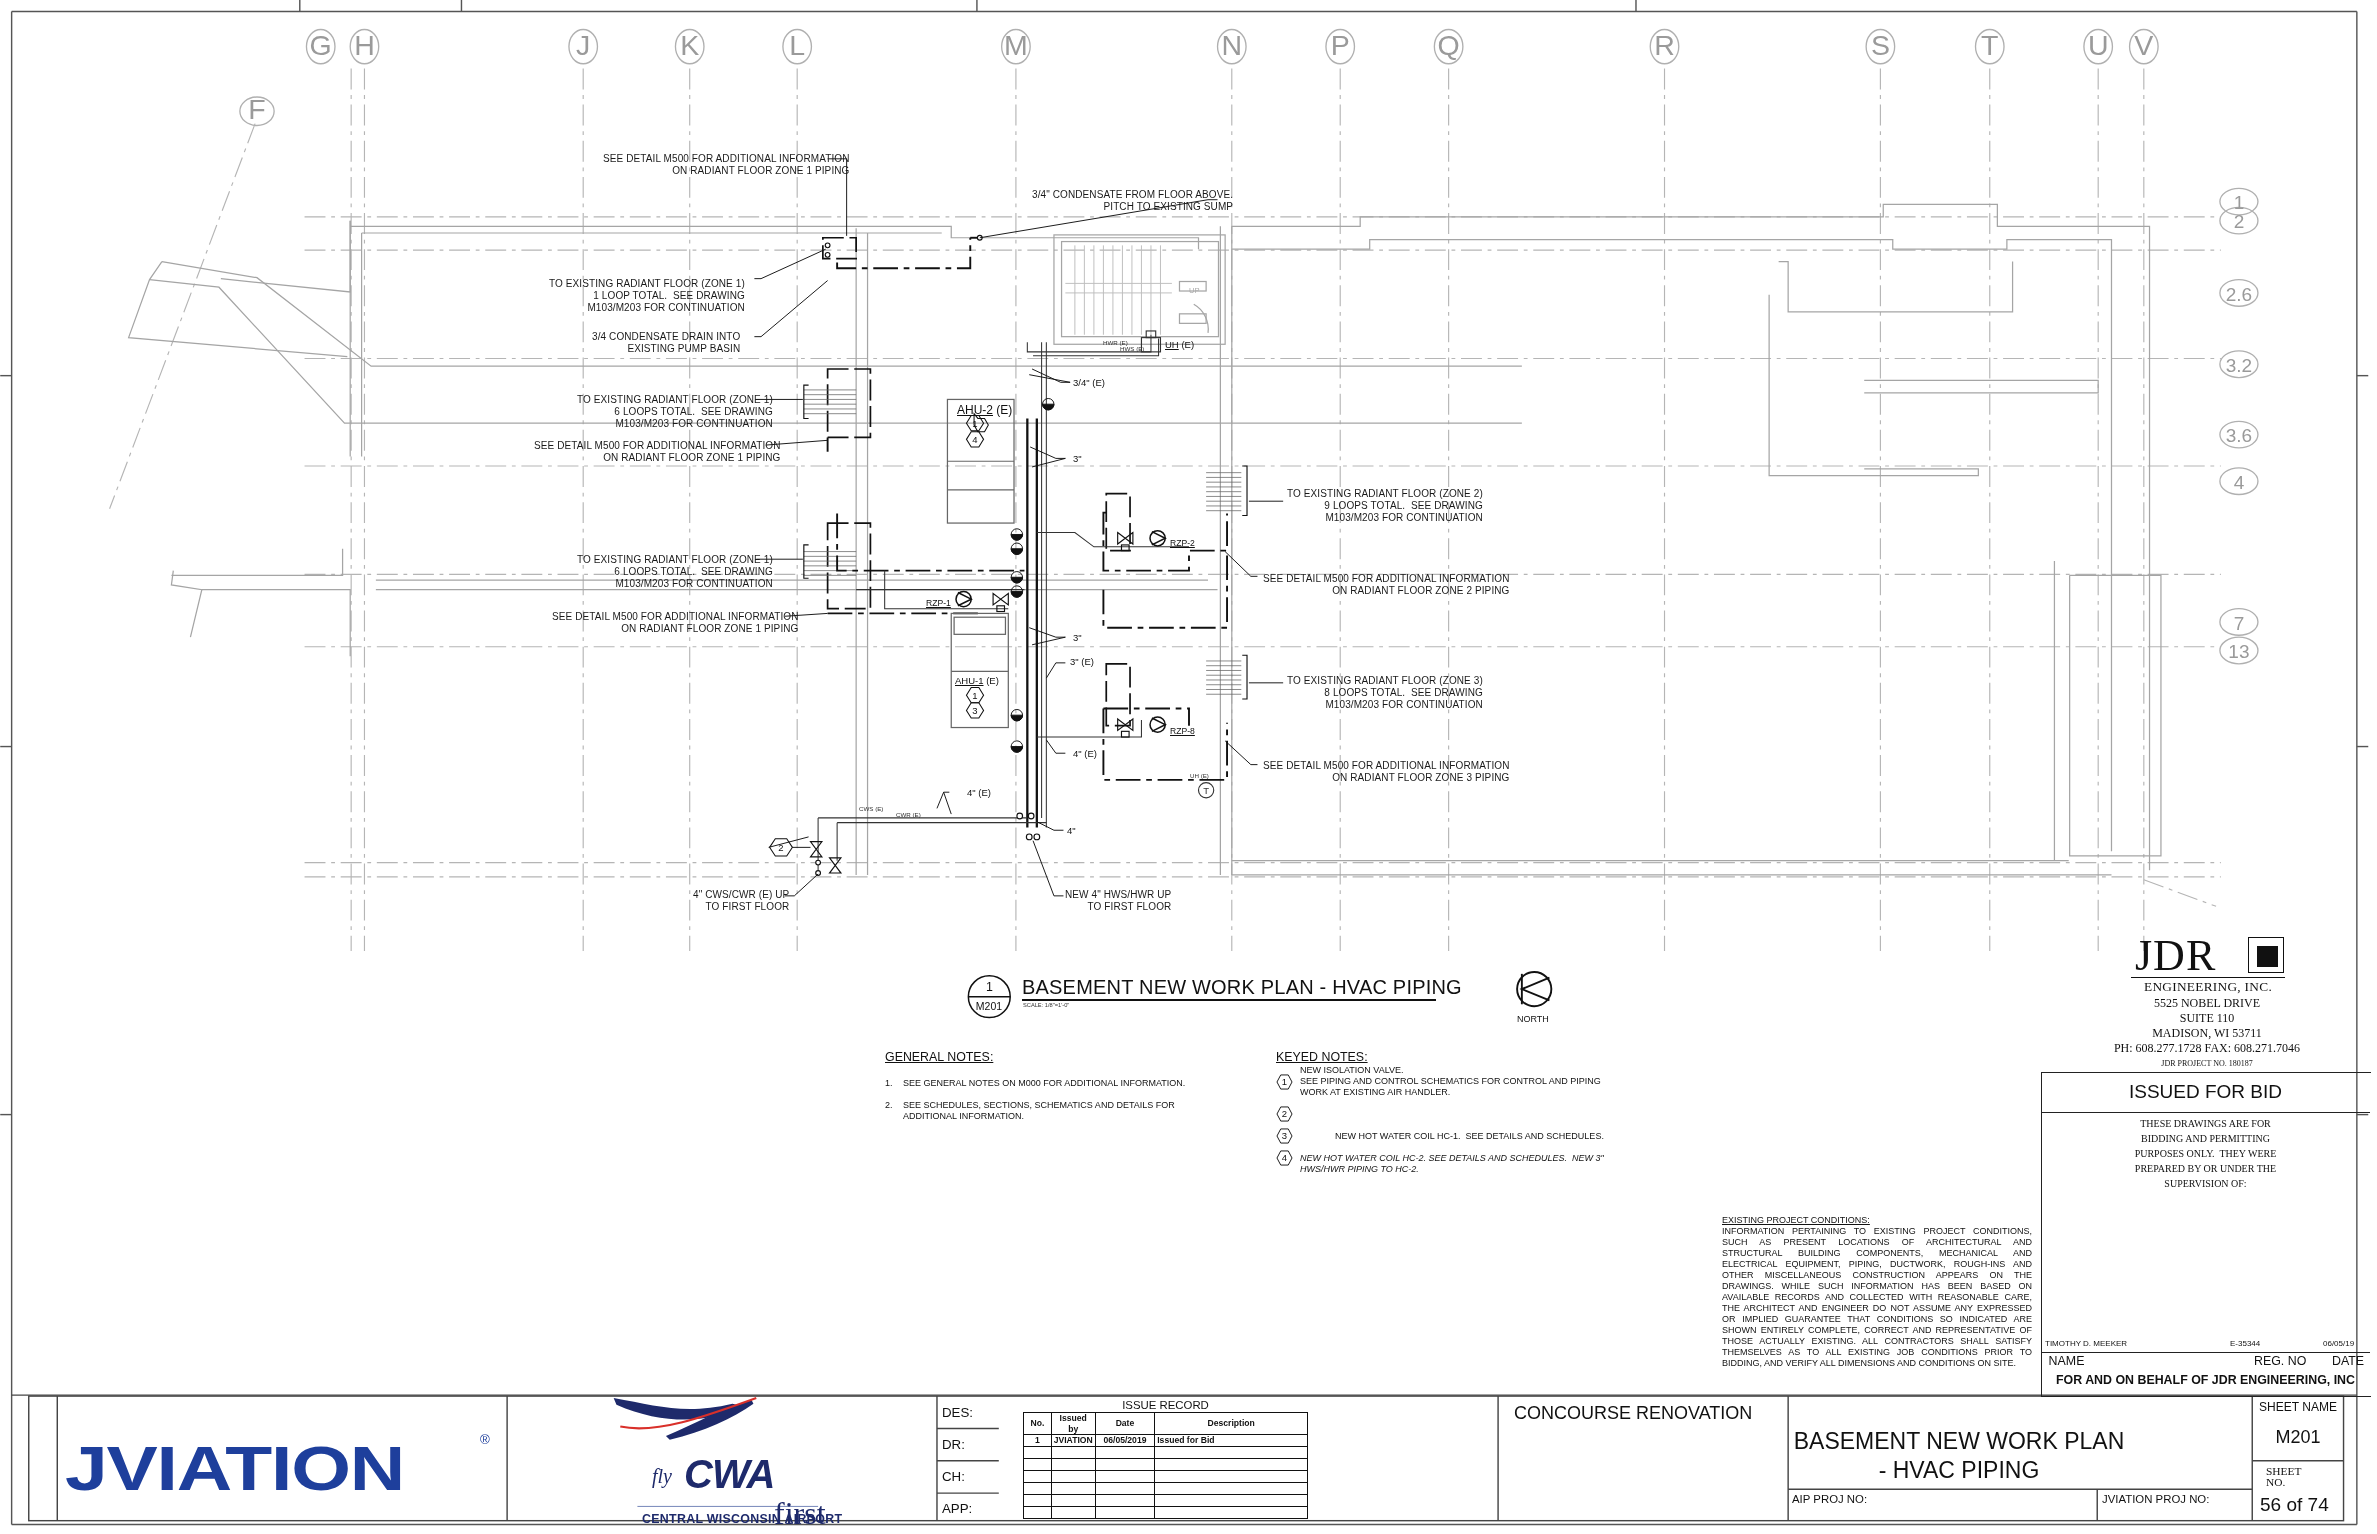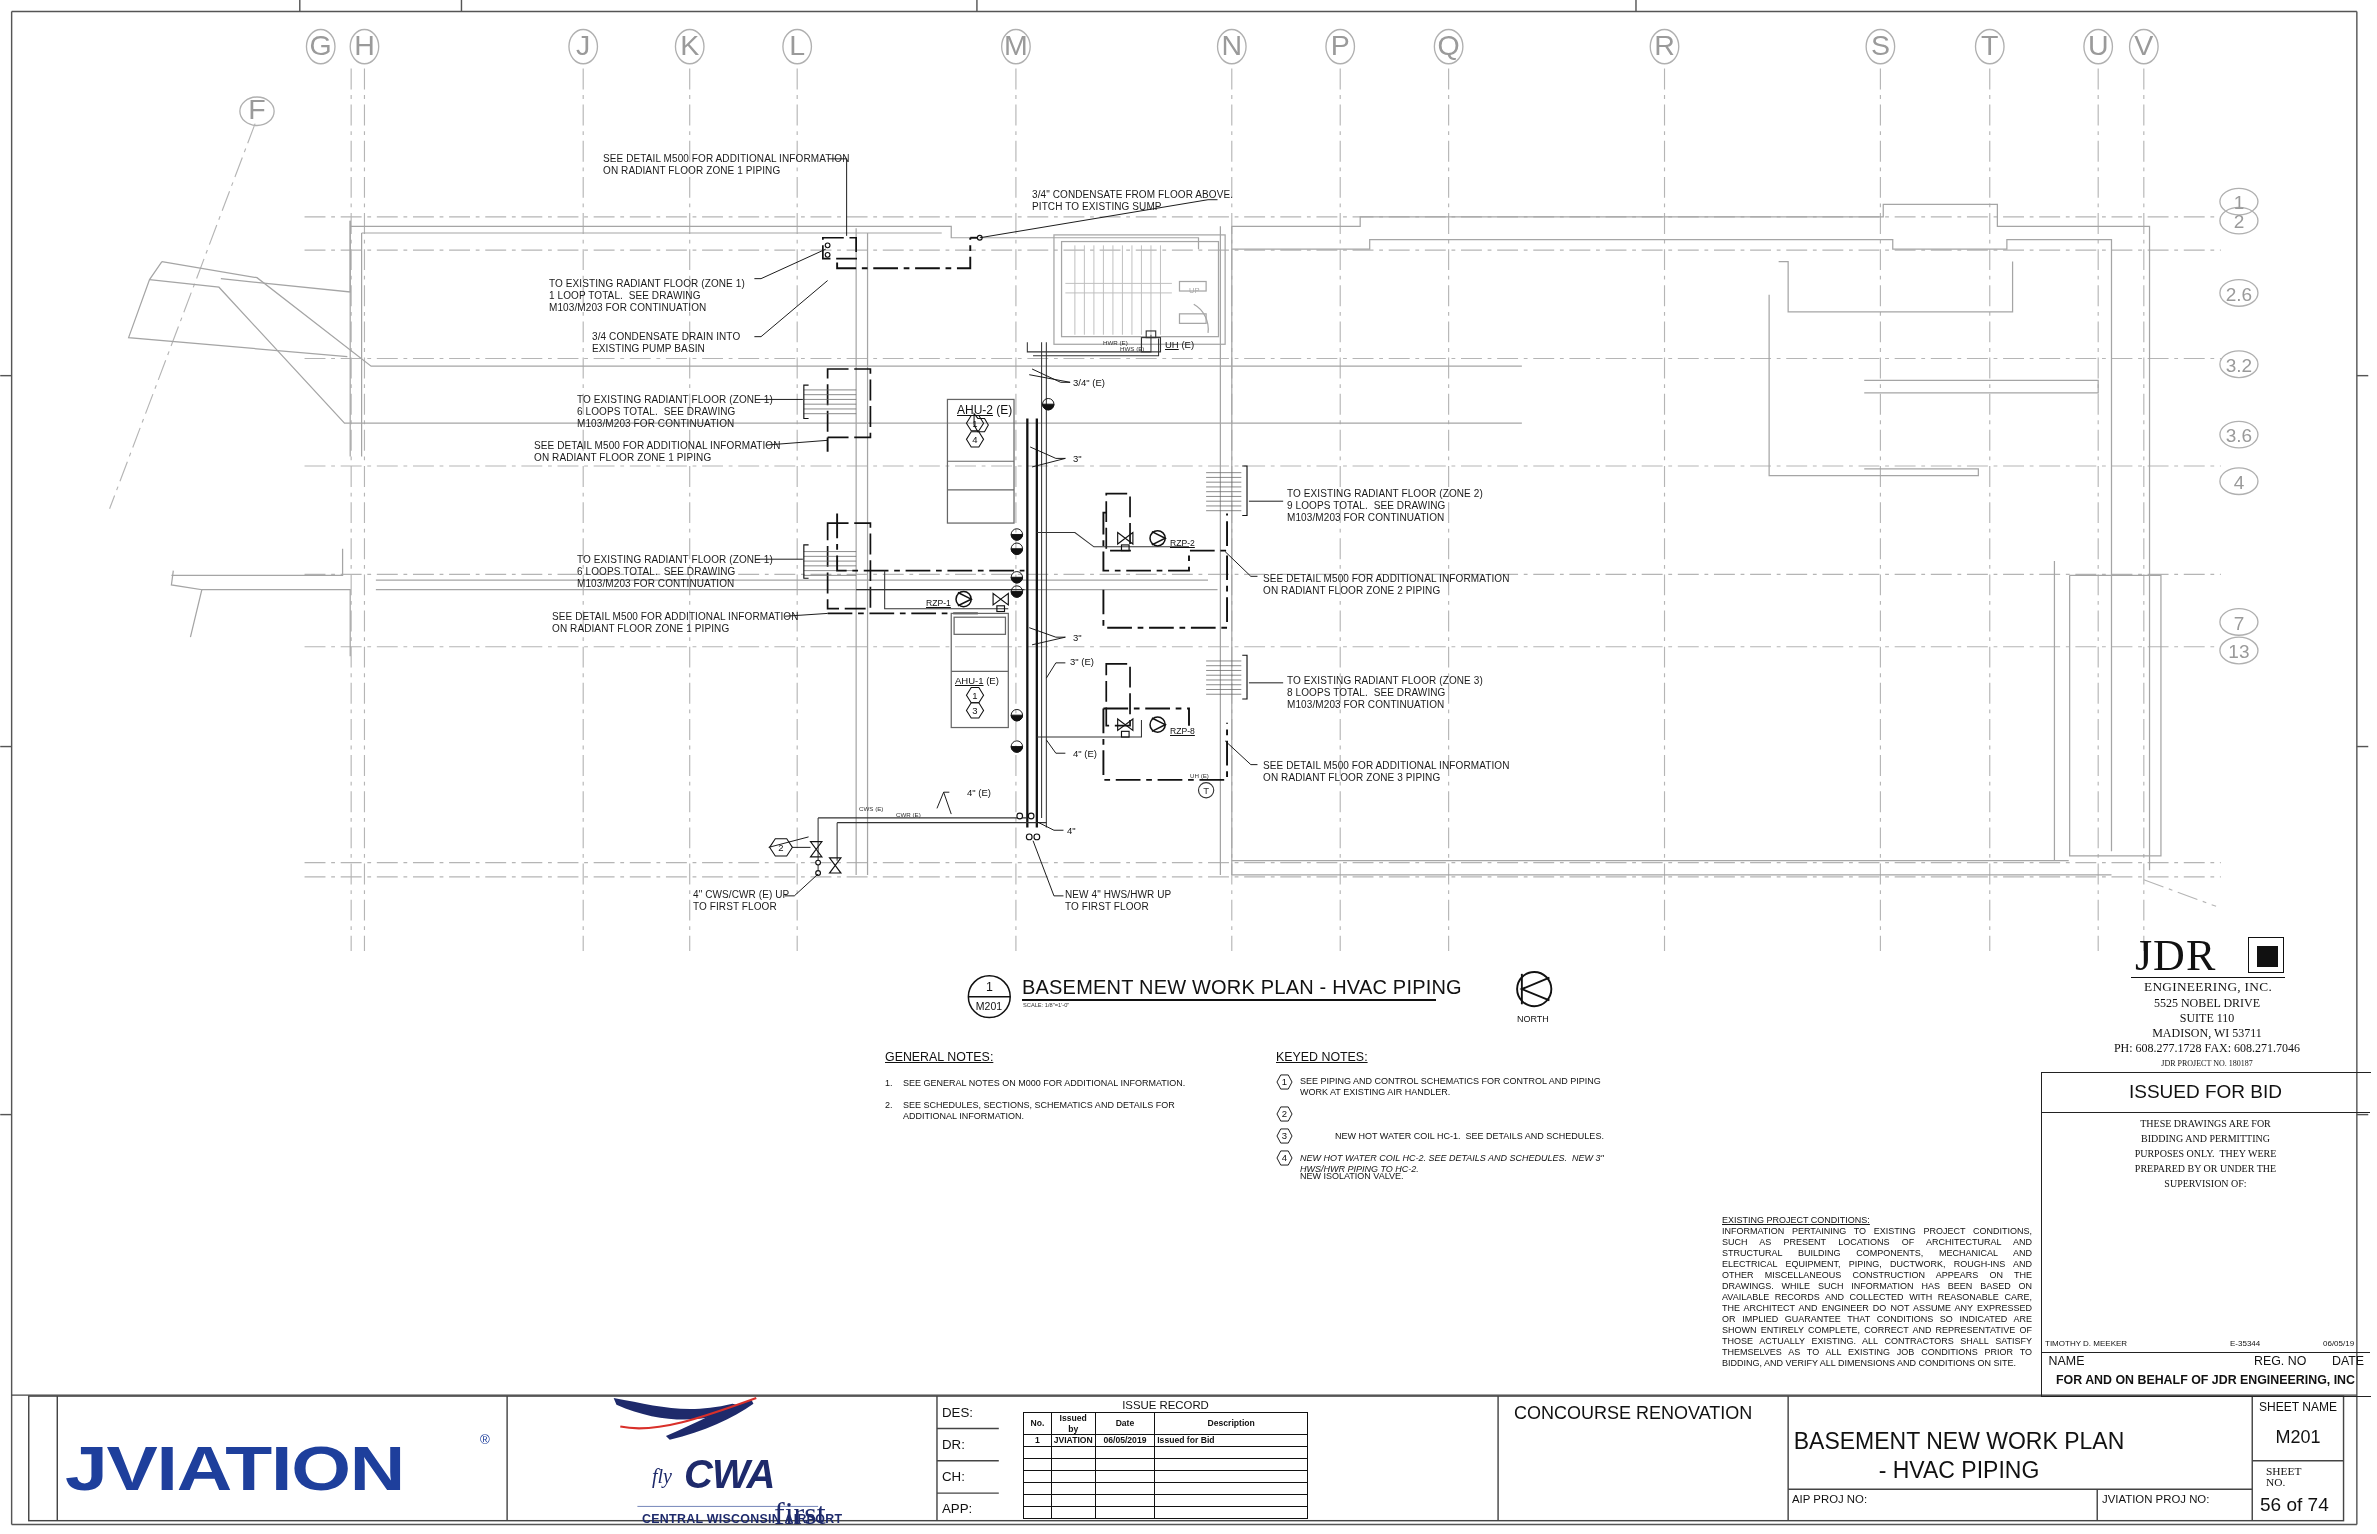--- a/index.html
+++ b/index.html
@@ -1,20 +1,20 @@
 <!DOCTYPE html>
 <html style="font-size:15px"><head>
 <meta charset="utf-8">
 <style>
   html, body { margin: 0; padding: 0; background: #ffffff; }
   body { width: 2378px; height: 1534px; position: relative; overflow: hidden; font-family: "Liberation Sans", sans-serif; color: #111; }
   .abs { position: absolute; }
   svg.plan { position: absolute; left: 0; top: 0; }
   .grid-bubble-txt { font-family: "Liberation Sans", sans-serif; fill: #9a9a9a; font-size: 30px; }
-  .note { position: absolute; font-size: 10px; line-height: 12px; color: #1a1a1a; white-space: pre; letter-spacing: 0.1px; }
+  .note { position: absolute; font-size: 10px; line-height: 12px; color: #1a1a1a; white-space: pre; letter-spacing: 0.1px; text-align: right; }
   .lbl { position: absolute; font-size: 10.5px; color: #111; white-space: nowrap; }
   .lbl.u { text-decoration: underline; }
   .tiny { position: absolute; font-size: 6.2px; color: #333; white-space: nowrap; }
   
   .dwg-title { position: absolute; left: 1022px; top: 976px; font-size: 20px; letter-spacing: 0.2px; }
   .dwg-title-line { position: absolute; left: 1022px; top: 999px; width: 414px; height: 1.9px; background: #111; }
   .scale-txt { position: absolute; left: 1023px; top: 1002px; font-size: 5.7px; color: #333; }
   .section-head { position: absolute; font-size: 12.4px; text-decoration: underline; }
   .gen-note { position: absolute; font-size: 9px; line-height: 11px; white-space: pre; }
   .key-note { position: absolute; font-size: 9px; line-height: 11px; white-space: pre; }
@@ -498,21 +498,21 @@
 
 <div class="section-head" style="left:1276px;top:1050px;">KEYED NOTES:</div>
 <div class="hexnum" style="left:1276px;top:1074px;"><svg width="17" height="16" viewBox="0 0 18 17">
       <polygon points="5,1 13,1 17,8.5 13,16 5,16 1,8.5" fill="none" stroke="#111"></polygon>
     </svg><span>1</span></div>
 <div class="key-note" style="left:1300px;top:1076px;">SEE PIPING AND CONTROL SCHEMATICS FOR CONTROL AND PIPING
 WORK AT EXISTING AIR HANDLER.</div>
 <div class="hexnum" style="left:1276px;top:1106px;"><svg width="17" height="16" viewBox="0 0 18 17">
       <polygon points="5,1 13,1 17,8.5 13,16 5,16 1,8.5" fill="none" stroke="#111"></polygon>
     </svg><span>2</span></div>
-<div class="key-note" style="left:1300px;top:1171px;">NEW ISOLATION VALVE.</div>
+<div class="key-note" style="left:1300px;top:1065px;">NEW ISOLATION VALVE.</div>
 <div class="hexnum" style="left:1276px;top:1128px;"><svg width="17" height="16" viewBox="0 0 18 17">
       <polygon points="5,1 13,1 17,8.5 13,16 5,16 1,8.5" fill="none" stroke="#111"></polygon>
     </svg><span>3</span></div>
 <div class="key-note" style="left:1300px;top:1131px;padding-left:35px;">NEW HOT WATER COIL HC-1.  SEE DETAILS AND SCHEDULES.</div>
 <div class="hexnum" style="left:1276px;top:1150px;"><svg width="17" height="16" viewBox="0 0 18 17">
       <polygon points="5,1 13,1 17,8.5 13,16 5,16 1,8.5" fill="none" stroke="#111"></polygon>
     </svg><span>4</span></div>
 <div class="key-note" style="left:1300px;top:1153px;font-style:italic;">NEW HOT WATER COIL HC-2. SEE DETAILS AND SCHEDULES.  NEW 3"
 HWS/HWR PIPING TO HC-2.</div>
 

